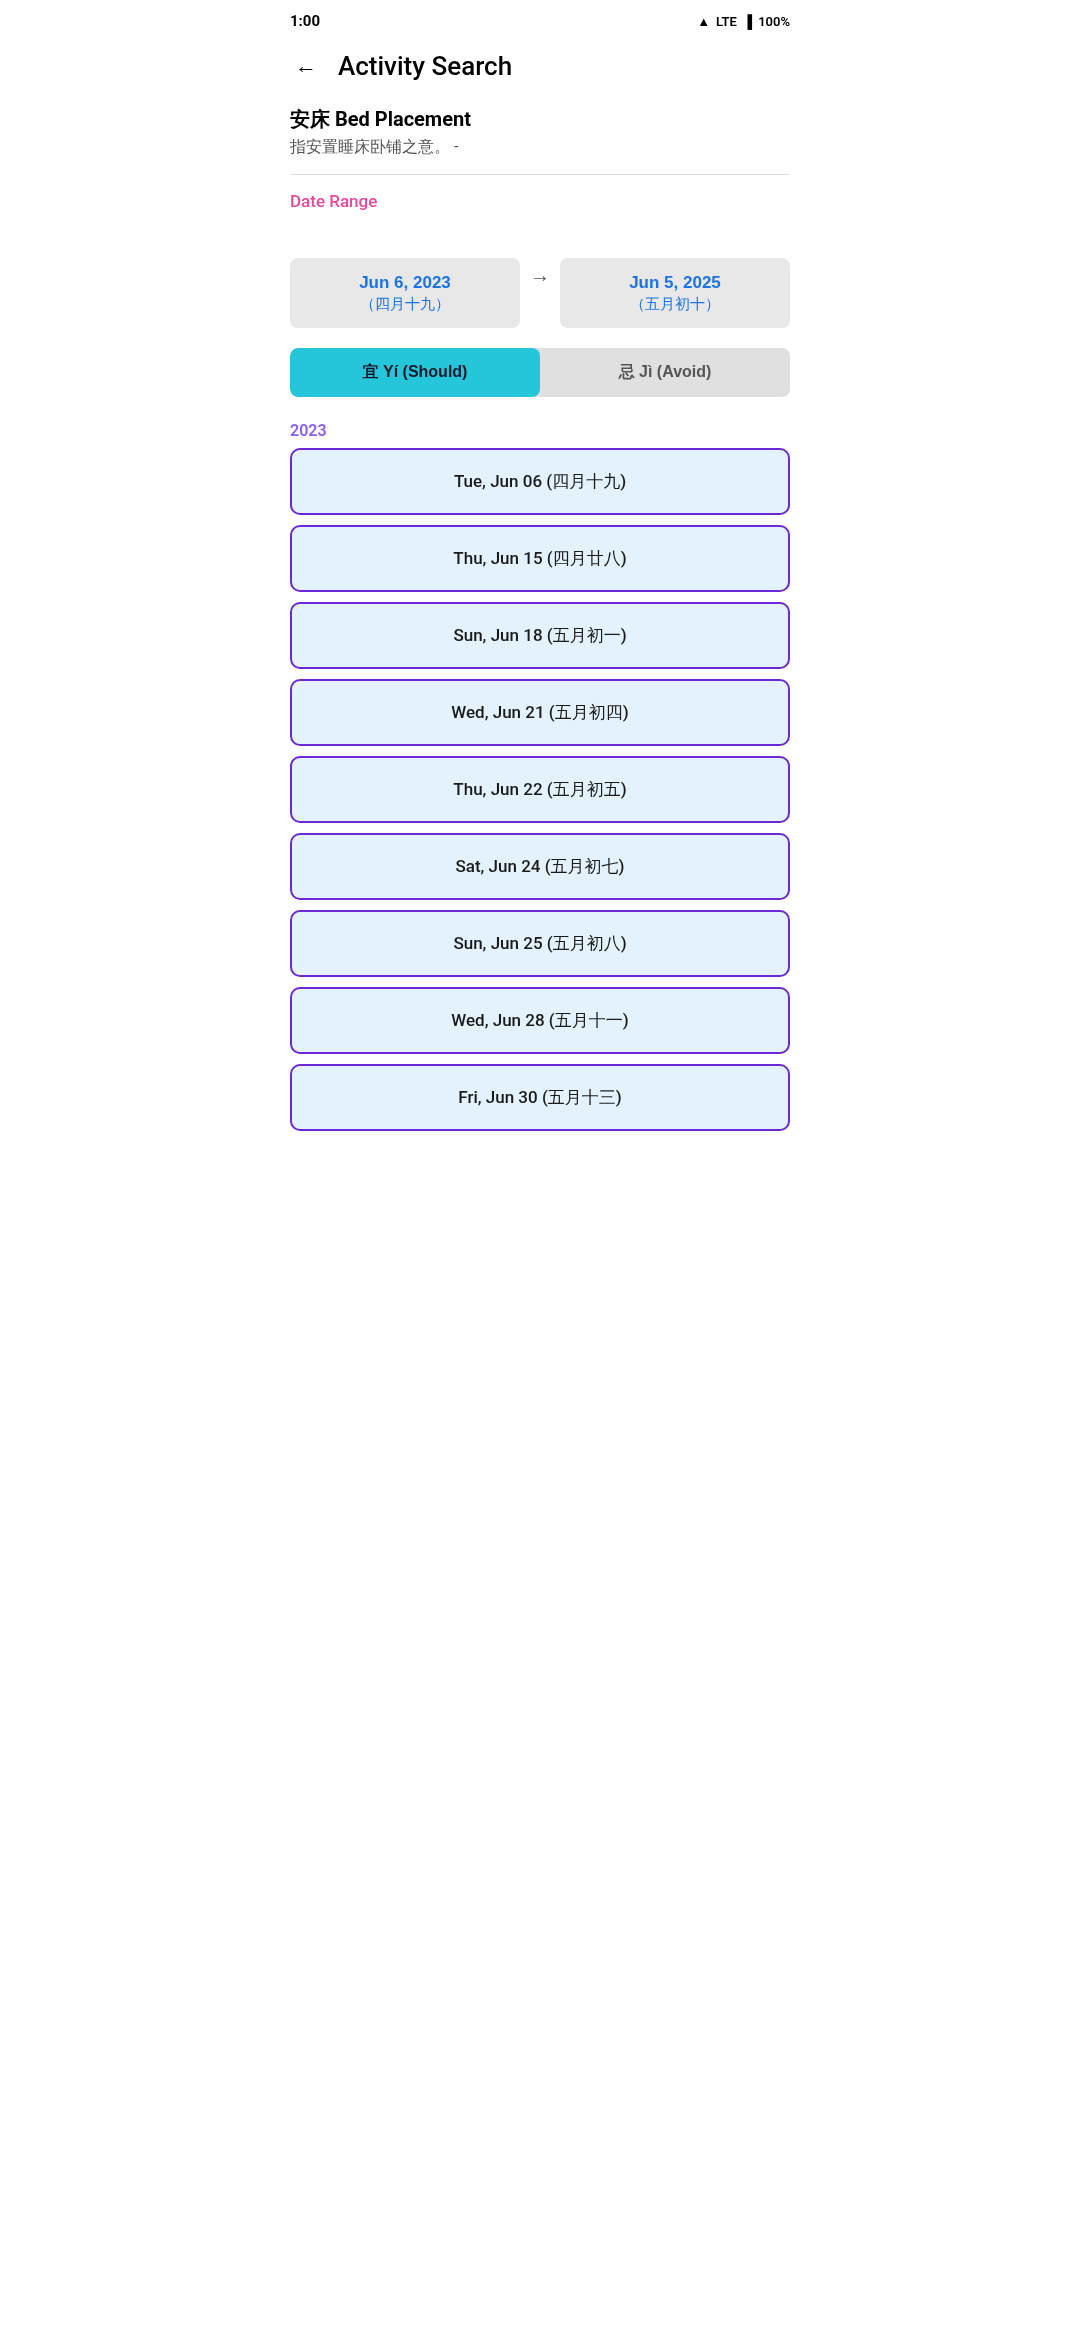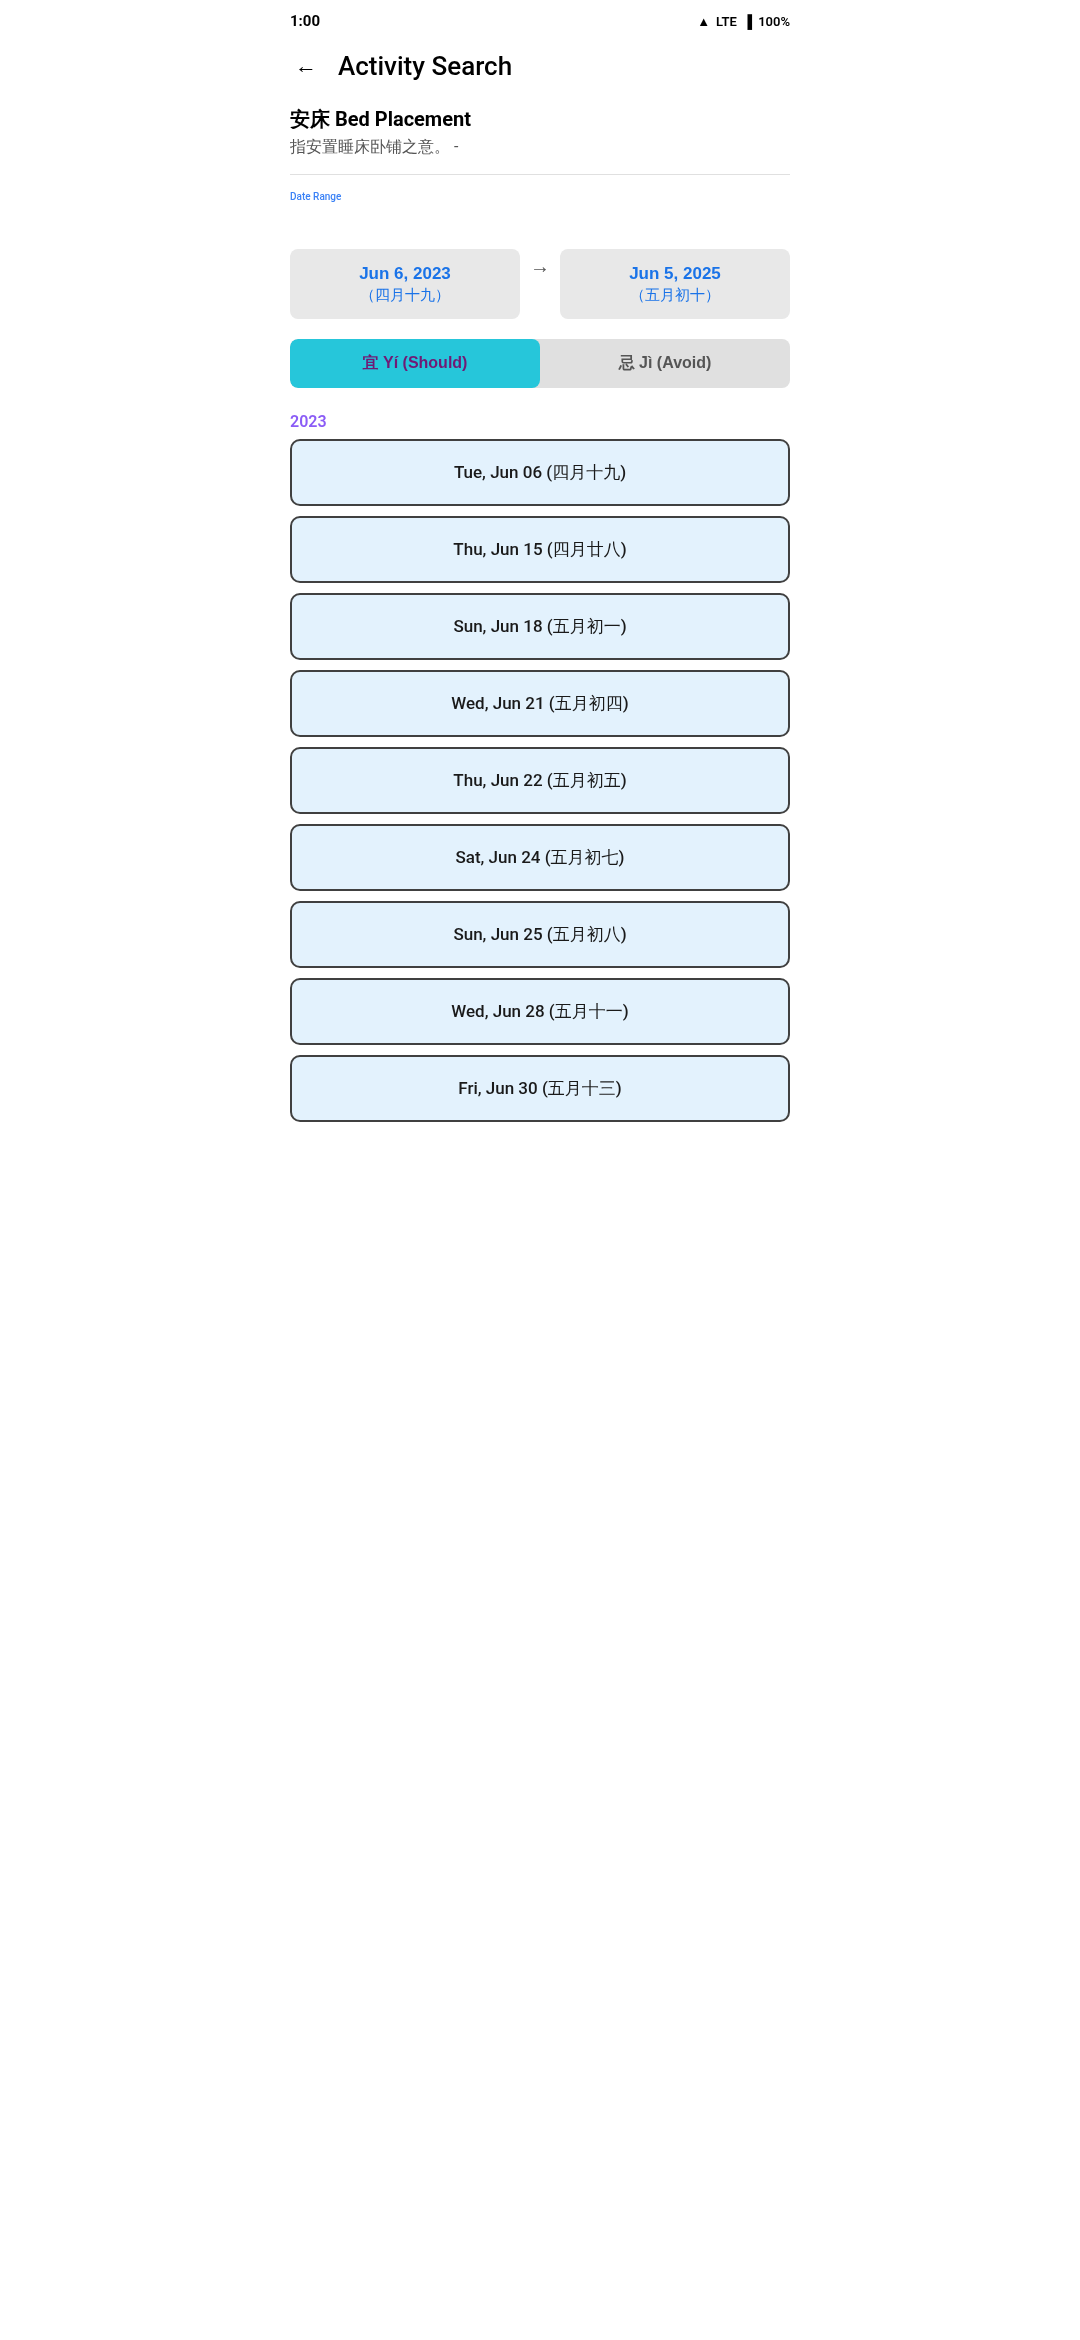--- a/index.html
+++ b/index.html
@@ -94,23 +94,23 @@
       background: #e0e0e0;
       margin: 0 20px;
     }
 
     
     .date-range-section {
       padding: 16px 20px;
     }
 
     .date-range-label {
-      font-size: 10px;
+      font-size: 17px;
       font-weight: 500;
-      color: #3b82f6;
+      color: #ec4899;
       margin-bottom: 12px;
     }
 
     .date-range-row {
       display: flex;
       align-items: center;
       gap: 10px;
     }
 
     .date-button {
@@ -162,21 +162,21 @@
       font-size: 16px;
       font-weight: 600;
       cursor: pointer;
       border: none;
       background: transparent;
       color: #555;
     }
 
     .toggle-btn.active {
       background: #26c6da;
-      color: #701a75;
+      color: #0f172a;
       border-radius: 8px;
     }
 
     
     .year-label {
       padding: 8px 20px 8px;
       font-size: 16px;
       font-weight: 600;
       color: #8b5cf6;
     }
@@ -188,21 +188,21 @@
       flex-direction: column;
       gap: 10px;
       padding-bottom: 30px;
     }
 
     .date-item {
       display: flex;
       align-items: center;
       justify-content: center;
       padding: 20px 8px;
-      border: 2px solid #404040;
+      border: 2px solid #6d28d9;
       border-radius: 10px;
       background: #e3f2fd;
       font-size: 17px;
       font-weight: 500;
       color: #1a1a1a;
       cursor: pointer;
       text-align: center;
     }
   </style>
 </head>

